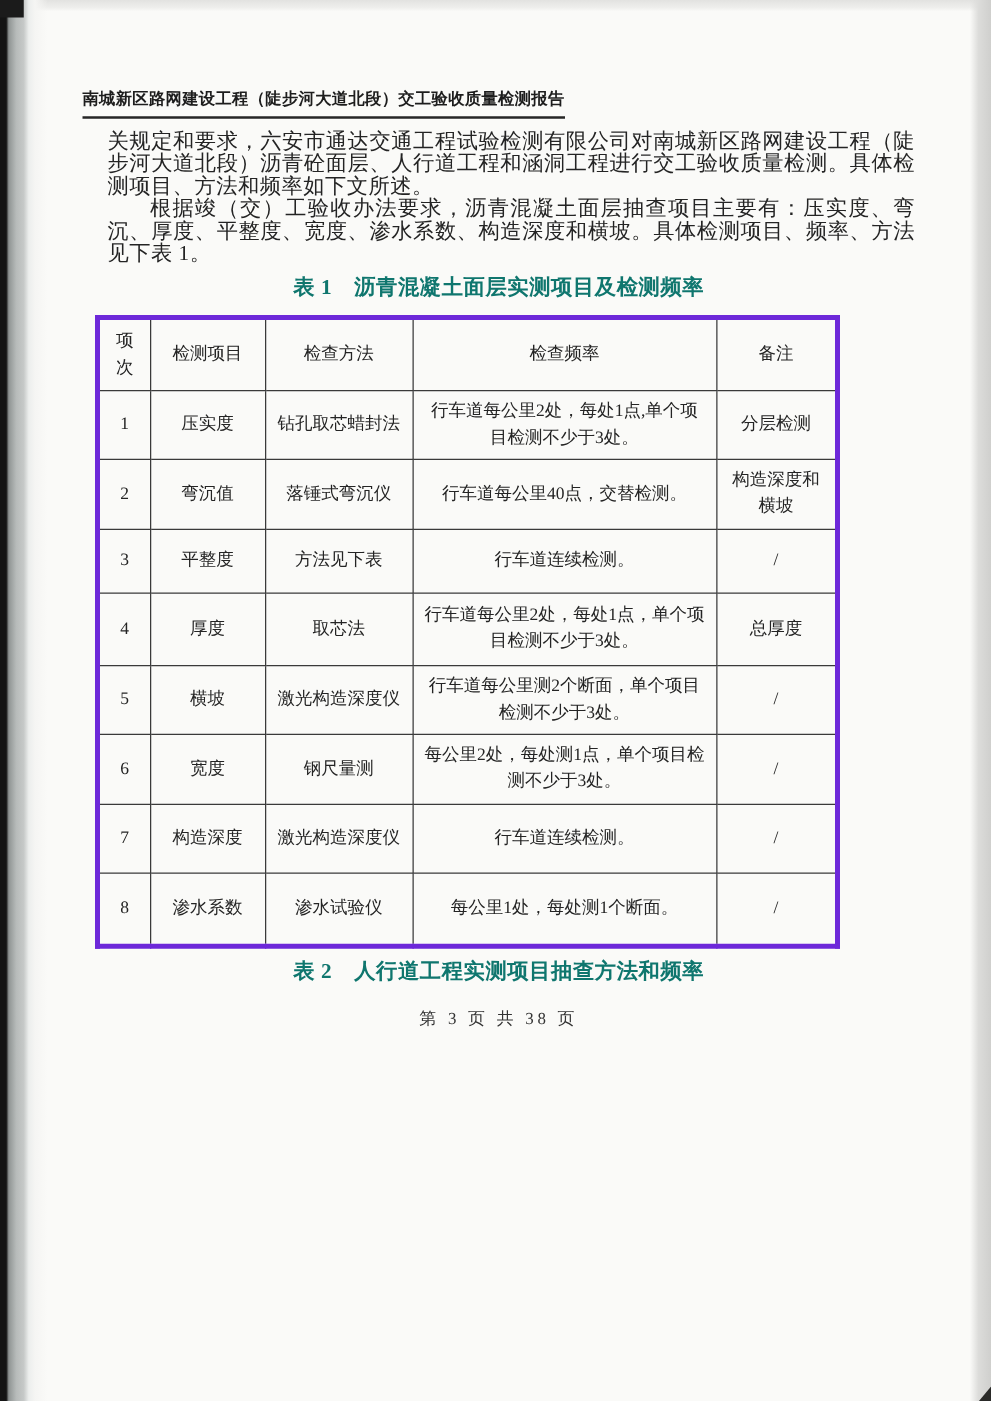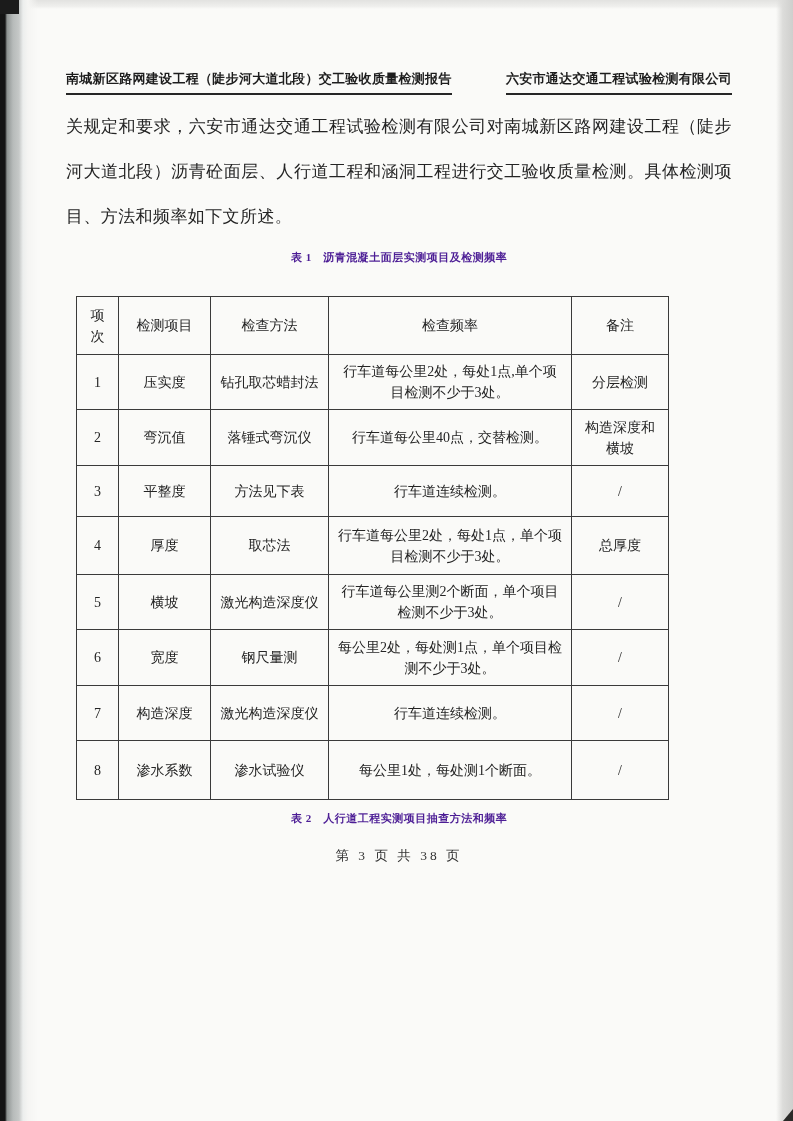--- a/index.html
+++ b/index.html
@@ -38,37 +38,38 @@
   .content{
     position:absolute;left:66px;top:0;width:666px;z-index:2;
   }
   .doc-header{
     margin-top:70px;display:flex;justify-content:space-between;align-items:center;
     font-size:13px;font-weight:bold;color:#1d1d1d;letter-spacing:0.3px;
   }
   .doc-header .hd{border-bottom:2px solid #262626;padding-bottom:5px;}
   p,.heading,.tbl-title{margin:0;}
   .para{
-    font-size:17px;line-height:45px;text-align:justify;color:#242424;
+    font-size:17px;line-height:18px;text-align:justify;color:#242424;
     letter-spacing:0.4px;
+    margin-left:20px;
   }
   .indent{text-indent:2em;}
   .para.first{margin-top:9px;}
   .heading{
     font-size:17px;line-height:31.6px;font-weight:bold;text-indent:2.05em;
     letter-spacing:0.6px;color:#1f1f1f;
   }
   .tbl-title{
-    text-align:center;font-weight:bold;font-size:11px;line-height:26px;
-    margin-top:5px;color:#4c1d95;letter-spacing:0.5px;
+    text-align:center;font-weight:bold;font-size:17px;line-height:26px;
+    margin-top:5px;color:#0f766e;letter-spacing:0.5px;
   }
   table.t1{
-    border-collapse:collapse;margin-left:10px;margin-top:26px;
+    border-collapse:collapse;margin-left:10px;margin-top:9px;
     width:592px;table-layout:fixed;
-    border:1px solid #6d28d9;
+    border:4px solid #6d28d9;
   }
   table.t1 th,table.t1 td{
     border:1px solid #3a3a3a;text-align:center;vertical-align:middle;
     font-size:14px;line-height:21px;font-weight:normal;color:#242424;
     padding:2px 8px;word-break:break-all;
   }
   tr.h-hdr{height:58px;}
   tr.h-r1{height:55px;} tr.h-r2{height:56px;} tr.h-r3{height:51px;}
   tr.h-r4{height:58px;} tr.h-r5{height:55px;} tr.h-r6{height:56px;}
   tr.h-r7{height:55px;} tr.h-r8{height:59px;}
@@ -84,26 +85,26 @@
 <div class="scan-left"></div>
 <div class="scan-top"></div>
 <div class="scan-right"></div>
 <div class="scan-corner-tl"></div>
 <div class="scan-corner-br"></div>
 
 <div class="content">
 
   <div class="doc-header">
     <span class="hd">南城新区路网建设工程（陡步河大道北段）交工验收质量检测报告</span>
-    <span class="hd">六安市通达交通工程试验检测有限公司</span>
   </div>
 
   <p class="para first">关规定和要求，六安市通达交通工程试验检测有限公司对南城新区路网建设工程（陡步河大道北段）沥青砼面层、人行道工程和涵洞工程进行交工验收质量检测。具体检测项目、方法和频率如下文所述。</p>
 
 
+  <p class="para indent">根据竣（交）工验收办法要求，沥青混凝土面层抽查项目主要有：压实度、弯沉、厚度、平整度、宽度、渗水系数、构造深度和横坡。具体检测项目、频率、方法见下表 1。</p>
 
   <div class="tbl-title">表 1　沥青混凝土面层实测项目及检测频率</div>
 
   <table class="t1">
     <colgroup>
       <col style="width:42px">
         <col style="width:92px">
         <col style="width:118px">
       <col style="width:243px">
         <col style="width:97px">

